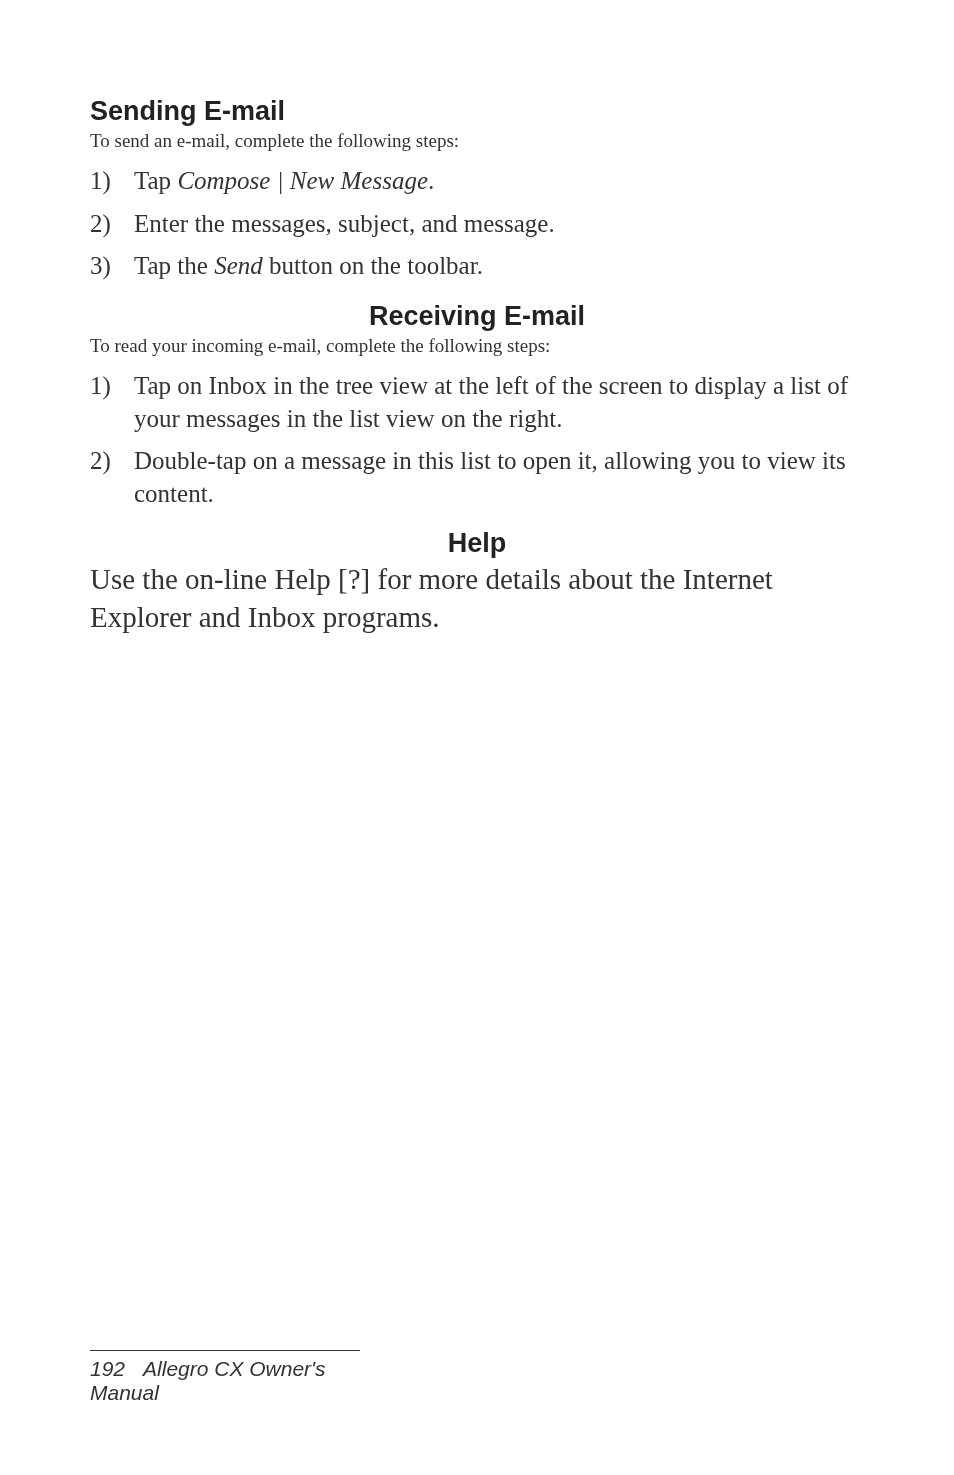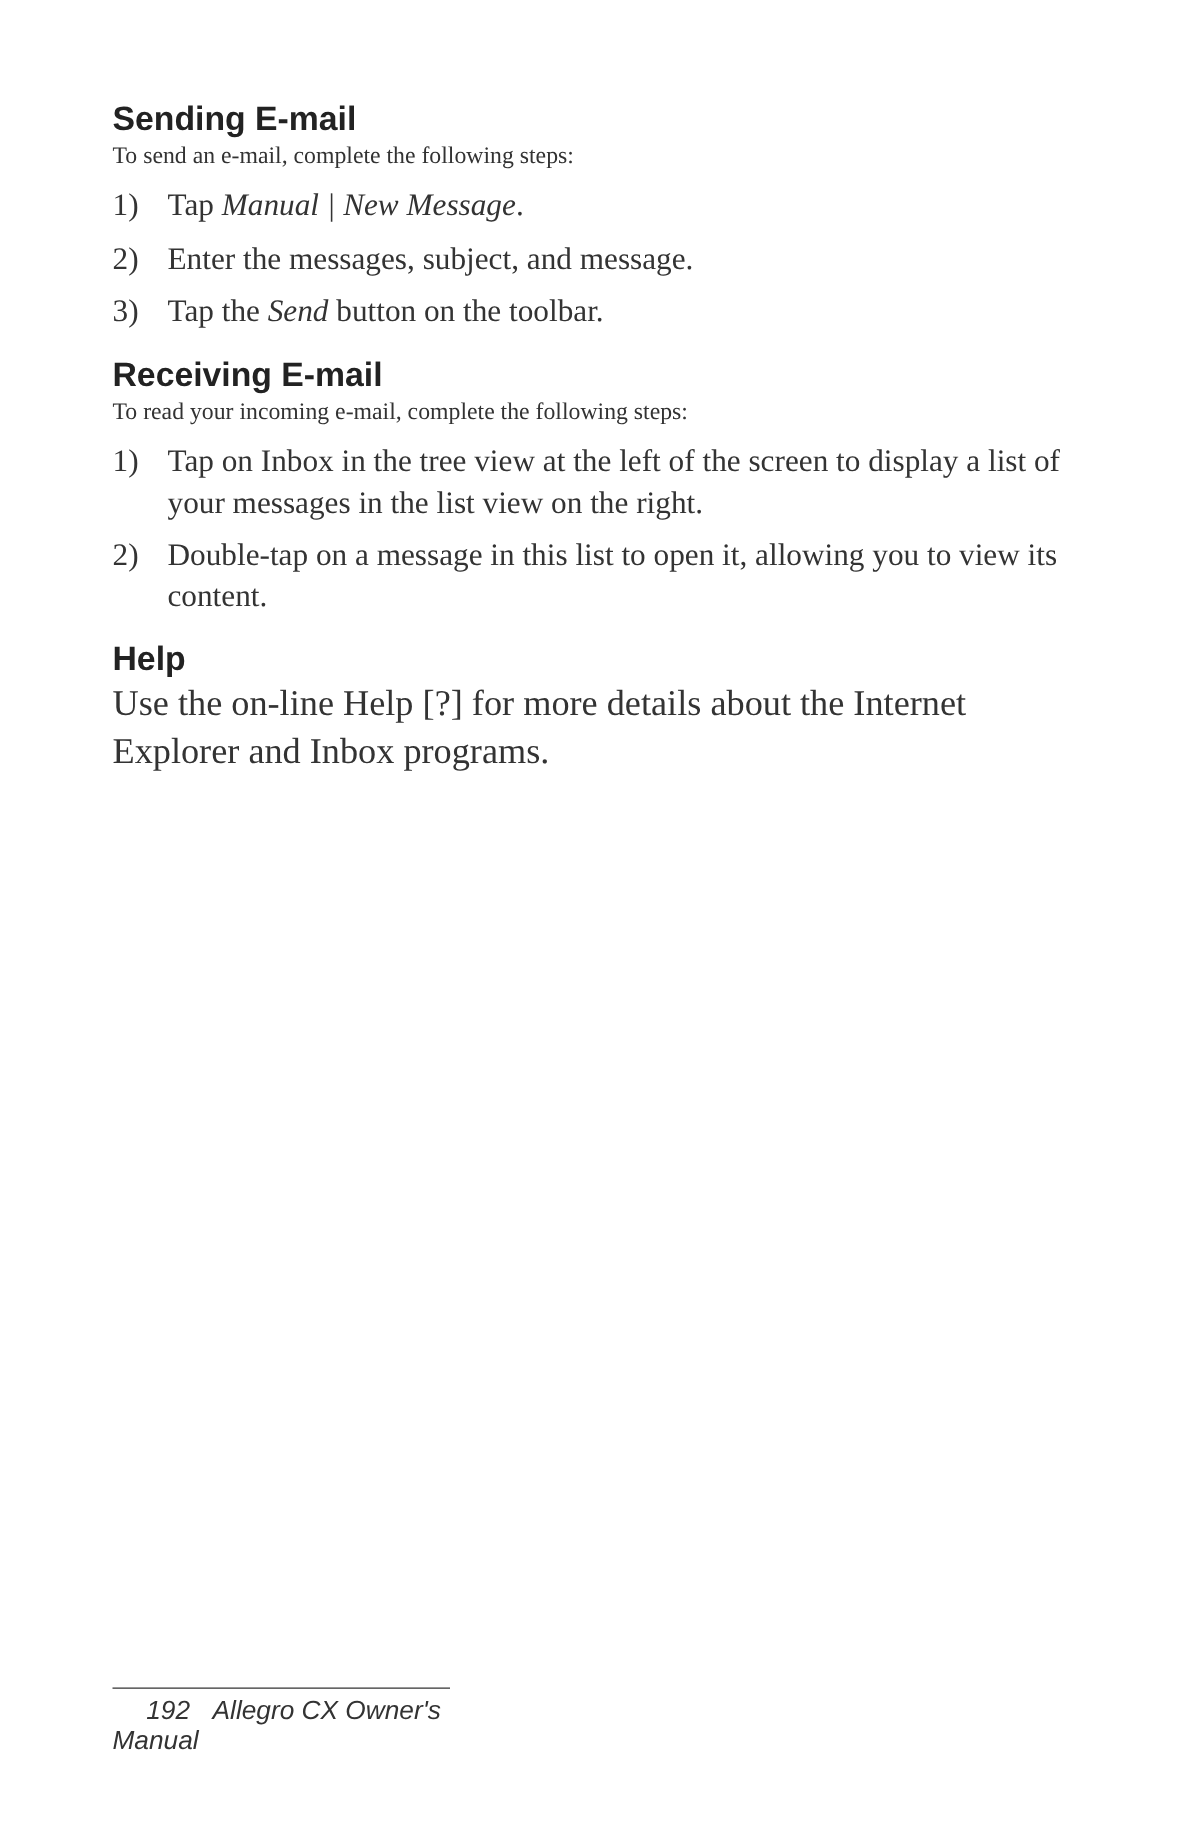--- a/index.html
+++ b/index.html
@@ -10,25 +10,26 @@
     position: relative;
   }
   .page {
     padding: 80px 90px 0 90px;
   }
   .section-heading {
     font-family: Arial, Helvetica, sans-serif;
     font-weight: 700;
     font-size: 27px;
     color: #222;
-    margin-top: 0;
+    margin-top: 16px;
     margin-bottom: 2px;
   }
   .section-heading.later {
     margin-top: 18px;
+    text-align: center;
   }
   .intro {
     font-size: 19px;
     line-height: 1.28;
     color: #333;
     margin-bottom: 12px;
   }
   ol.steps {
     list-style: none;
     margin: 0;
@@ -66,35 +67,34 @@
     width: 270px;
   }
   .footer-text {
     font-family: Arial, Helvetica, sans-serif;
     font-style: italic;
     font-size: 21px;
     color: #333;
   }
   .footer-text .pagenum {
     margin-right: 18px;
-    margin-left: 27px;
   }
 </style>
 </head>
 <body>
 
 <div class="page">
 
   <h2 class="section-heading">Sending E-mail</h2>
   <p class="intro">To send an e-mail, complete the following steps:</p>
   <ol class="steps">
     <li>
       <span class="num">1)</span>
       <span class="txt">
-        <span>Tap </span><span class="italic">Manual | New Message</span><span>.</span>
+        <span>Tap </span><span class="italic">Compose | New Message</span><span>.</span>
       </span>
     </li>
     <li>
       <span class="num">2)</span>
       <span class="txt">Enter the messages, subject, and message.</span>
     </li>
     <li>
       <span class="num">3)</span>
       <span class="txt">
         <span>Tap the </span><span class="italic">Send</span><span> button on the toolbar.</span>

